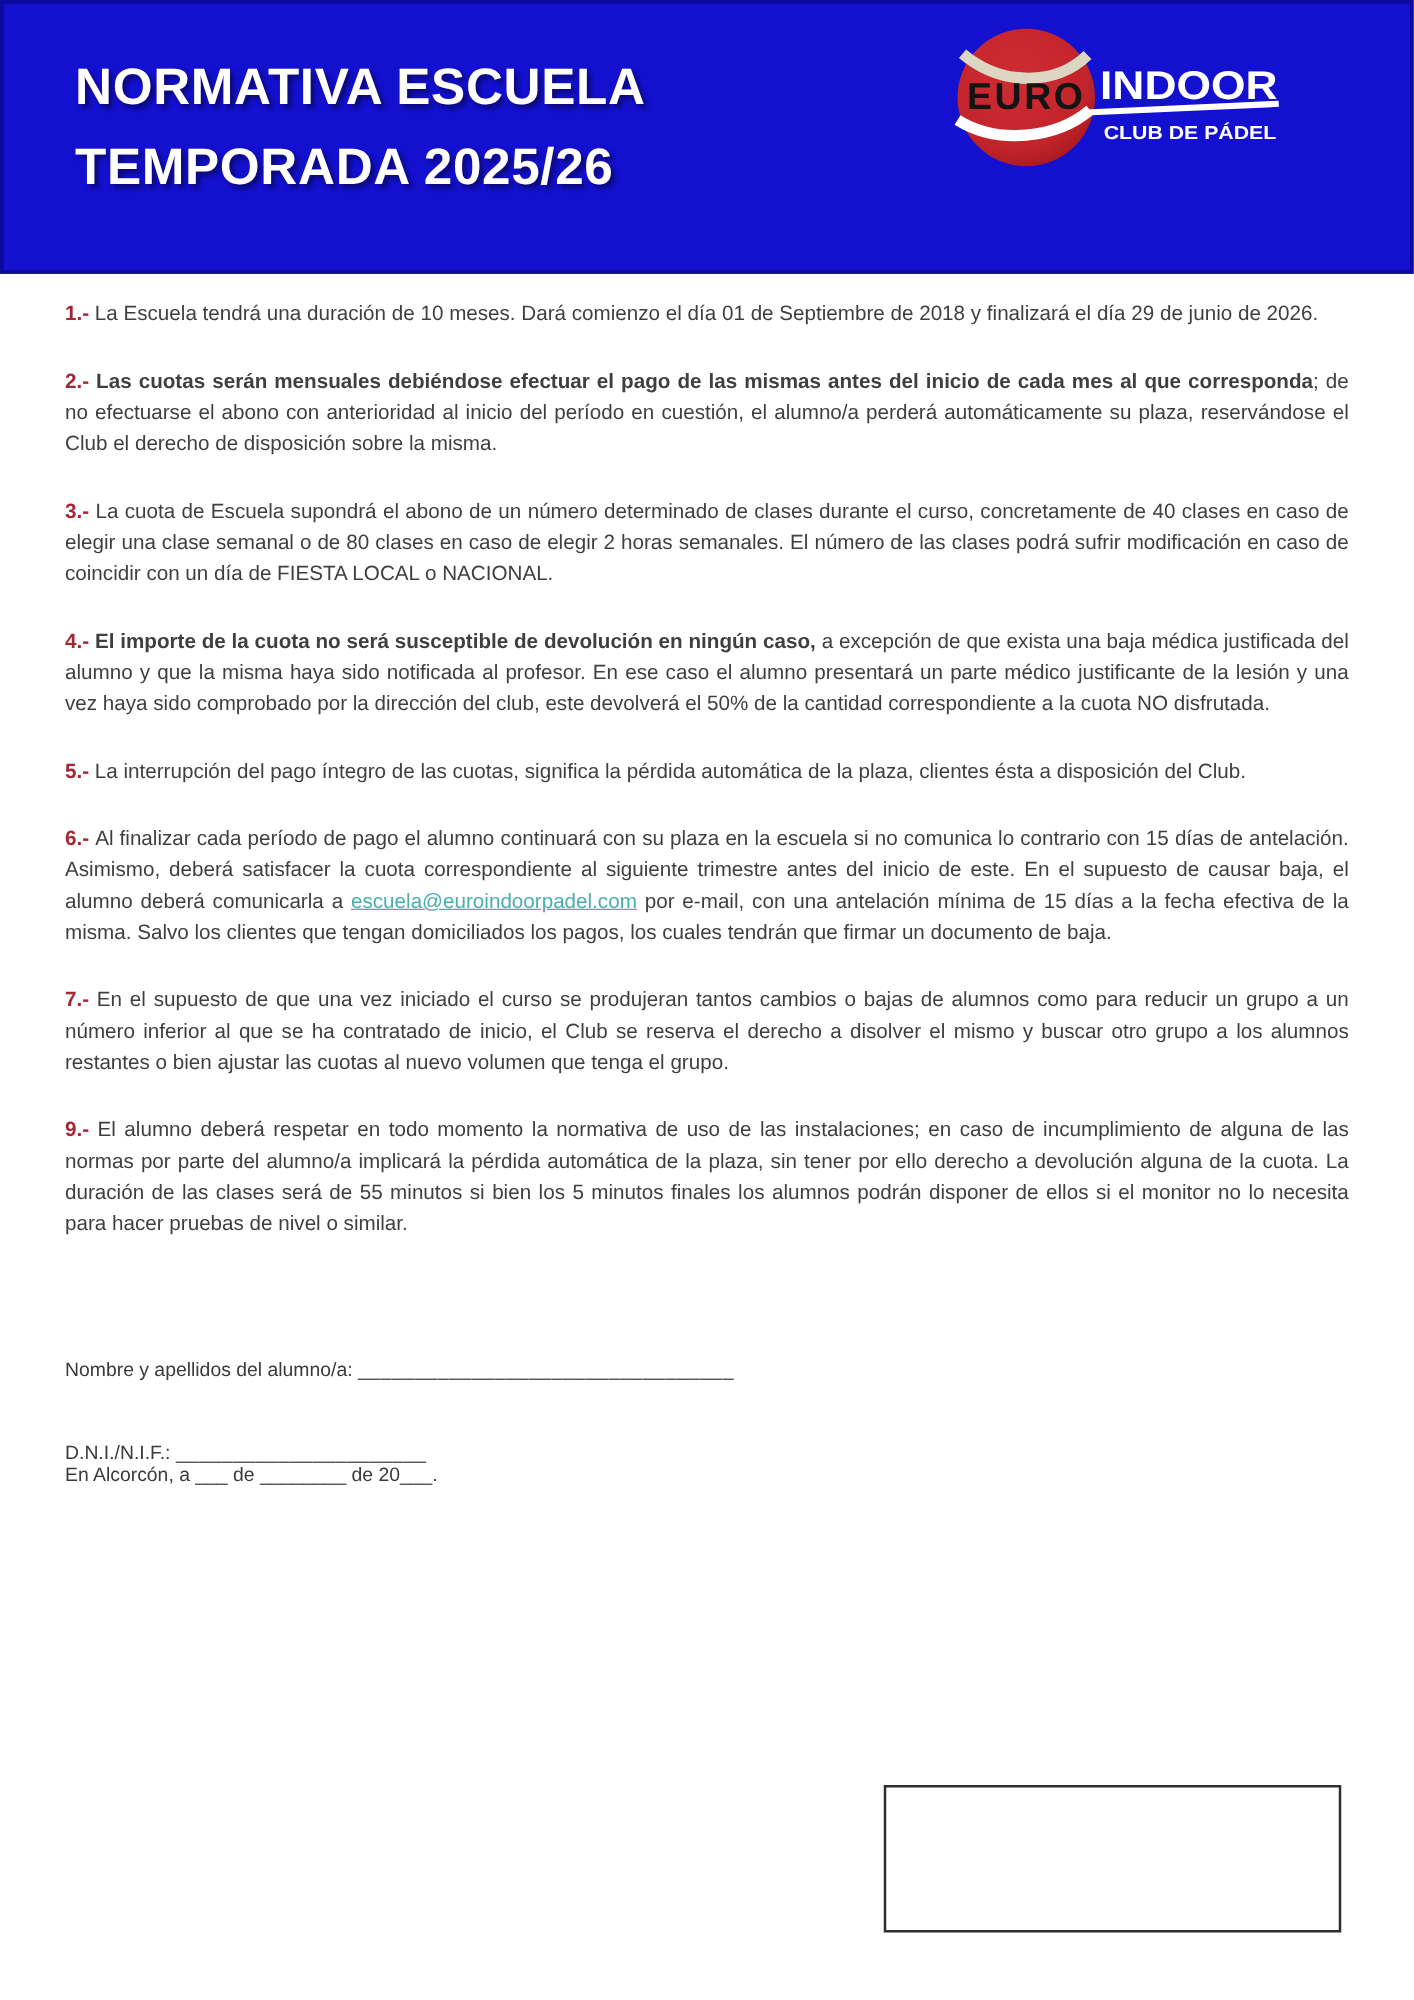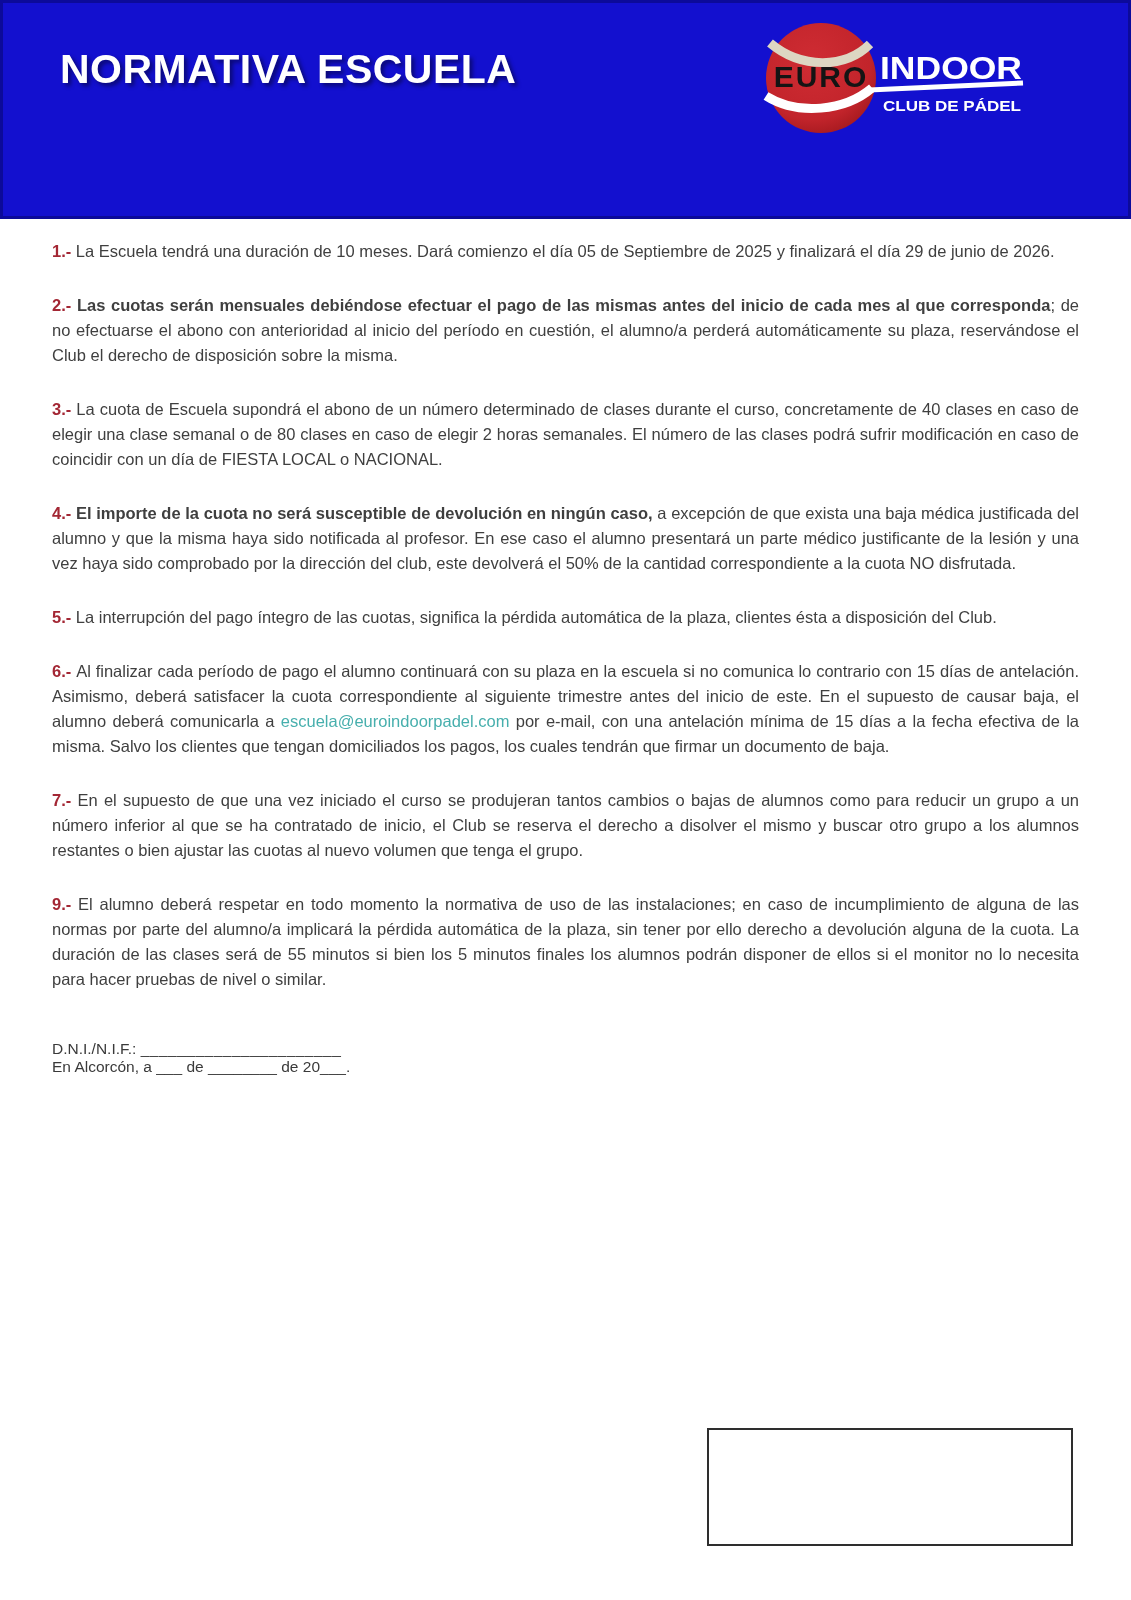--- a/index.html
+++ b/index.html
@@ -34,41 +34,42 @@
 
   
   .rules {
     padding: 20px 52px 0 52px;
     font-size: 16.5px; line-height: 25px; text-align: justify;
   }
   .rule { margin: 0 0 29px 0; }
   .num { color: var(--number-red, #a32734); font-weight: 700; }
   .b { font-weight: 700; }
   .u { text-underline-offset: 2px; }
-  .email-link { color: var(--link-teal, #47afad); cursor: pointer; }
+  .email-link { color: var(--link-teal, #47afad); text-decoration: underline; cursor: pointer; }
 
   
   .form { padding: 0 52px; font-size: 15.5px; color: #3a3a3a; }
   .form-line { white-space: nowrap; }
   .form-line.name { margin-top: 96px; }
   .form-line.dni  { margin-top: 48px; }
   .form-line.date { }
   .blank { letter-spacing: 0.5px; }
 
   .sign-box {
     position: absolute; left: 707px; top: 1428px; width: 366px; height: 118px;
     border: 2px solid #2e2e2e; background: #ffffff;
   }
 </style>
 </head>
 <body>
 
 <div class="header">
   <div class="title-block">
     <h1>NORMATIVA ESCUELA</h1>
+    <h1>TEMPORADA 2025/26</h1>
   </div>
   <div class="brand">
     <svg class="logo-mark" viewBox="0 0 383 140" xmlns="http://www.w3.org/2000/svg">
       <defs>
         <radialGradient id="ballGrad" cx="42%" cy="35%" r="75%">
           <stop offset="0%" stop-color="#cf2c33"></stop>
           <stop offset="70%" stop-color="#c2242b"></stop>
           <stop offset="100%" stop-color="#9c161b"></stop>
         </radialGradient>
       </defs>
@@ -77,31 +78,34 @@
       <path d="M 123,93 C 155,113 202,108 229,85" stroke="#ffffff" stroke-width="9" fill="none"></path>
       <path d="M 226,87 L 380,80" stroke="#ffffff" stroke-width="5" fill="none"></path>
       <text x="178" y="84" text-anchor="middle" font-family="Liberation Sans, sans-serif" font-size="30" font-weight="900" letter-spacing="2" fill="#141414">EURO</text>
       <text x="237" y="76" font-family="Liberation Sans, sans-serif" textLength="142" lengthAdjust="spacingAndGlyphs" font-size="32" font-weight="900" fill="#ffffff">INDOOR</text>
       <text x="378" y="108" text-anchor="end" font-family="Liberation Sans, sans-serif" textLength="138" lengthAdjust="spacingAndGlyphs" font-size="15" font-weight="700" fill="#ffffff">CLUB DE PÁDEL</text>
     </svg>
   </div>
 </div>
 
 <main class="rules" id="rules">
-    <p class="rule"><strong class="num">1.- </strong><span>La Escuela tendrá una duración de 10 meses. Dará comienzo el día 05 de Septiembre de 2025 y finalizará el día 29 de junio de 2026.</span></p>
+    <p class="rule"><strong class="num">1.- </strong><span>La Escuela tendrá una duración de 10 meses. Dará comienzo el día 01 de Septiembre de 2018 y finalizará el día 29 de junio de 2026.</span></p>
     <p class="rule"><strong class="num">2.- </strong><span class="b">Las cuotas serán mensuales</span><span class="b u"> debiéndose efectuar el pago de las mismas antes del inicio de cada mes al que corresponda</span><span>; de no efectuarse el abono con anterioridad al inicio del período en cuestión, el alumno/a perderá automáticamente su plaza, reservándose el Club el derecho de disposición sobre la misma.</span></p>
     <p class="rule"><strong class="num">3.- </strong><span>La cuota de Escuela supondrá el abono de un número determinado de clases durante el curso, concretamente de 40 clases en caso de elegir una clase semanal o de 80 clases en caso de elegir 2 horas semanales. El número de las clases podrá sufrir modificación en caso de coincidir con un día de FIESTA LOCAL o NACIONAL.</span></p>
     <p class="rule"><strong class="num">4.- </strong><span class="b u">El importe de la cuota no será susceptible de devolución en ningún caso,</span><span> a excepción de que exista una baja médica justificada del alumno y que la misma haya sido notificada al profesor. En ese caso el alumno presentará un parte médico justificante de la lesión y una vez haya sido comprobado por la dirección del club, este devolverá el 50% de la cantidad correspondiente a la cuota NO disfrutada.</span></p>
     <p class="rule"><strong class="num">5.- </strong><span>La interrupción del pago íntegro de las cuotas, significa la pérdida automática de la plaza, clientes ésta a disposición del Club.</span></p>
     <p class="rule"><strong class="num">6.- </strong><span>Al finalizar cada período de pago el alumno continuará con su plaza en la escuela si no comunica lo contrario con 15 días de antelación. Asimismo, deberá satisfacer la cuota correspondiente al siguiente trimestre antes del inicio de este. En el supuesto de causar baja, el alumno deberá comunicarla a </span><a class="email-link">escuela@euroindoorpadel.com</a><span> por e-mail, con una antelación mínima de 15 días a la fecha efectiva de la misma. Salvo los clientes que tengan domiciliados los pagos, los cuales tendrán que firmar un documento de baja.</span></p>
     <p class="rule"><strong class="num">7.- </strong><span>En el supuesto de que una vez iniciado el curso se produjeran tantos cambios o bajas de alumnos como para reducir un grupo a un número inferior al que se ha contratado de inicio, el Club se reserva el derecho a disolver el mismo y buscar otro grupo a los alumnos restantes o bien ajustar las cuotas al nuevo volumen que tenga el grupo.</span></p>
     <p class="rule"><strong class="num">9.- </strong><span>El alumno deberá respetar en todo momento la normativa de uso de las instalaciones; en caso de incumplimiento de alguna de las normas por parte del alumno/a implicará la pérdida automática de la plaza, sin tener por ello derecho a devolución alguna de la cuota. La duración de las clases será de 55 minutos si bien los 5 minutos finales los alumnos podrán disponer de ellos si el monitor no lo necesita para hacer pruebas de nivel o similar.</span></p>
   </main>
 
 <section class="form">
+  <div class="form-line name">
+    <span>Nombre y apellidos del alumno/a: </span><span class="blank">_________________________________</span>
+  </div>
   <div class="form-line dni">
     <span>D.N.I./N.I.F.: </span><span class="blank">______________________</span>
   </div>
   <div class="form-line date">
     <span>En Alcorcón, a ___ de ________ de 20___.</span>
   </div>
 </section>
 
 <div class="sign-box"></div>
 

